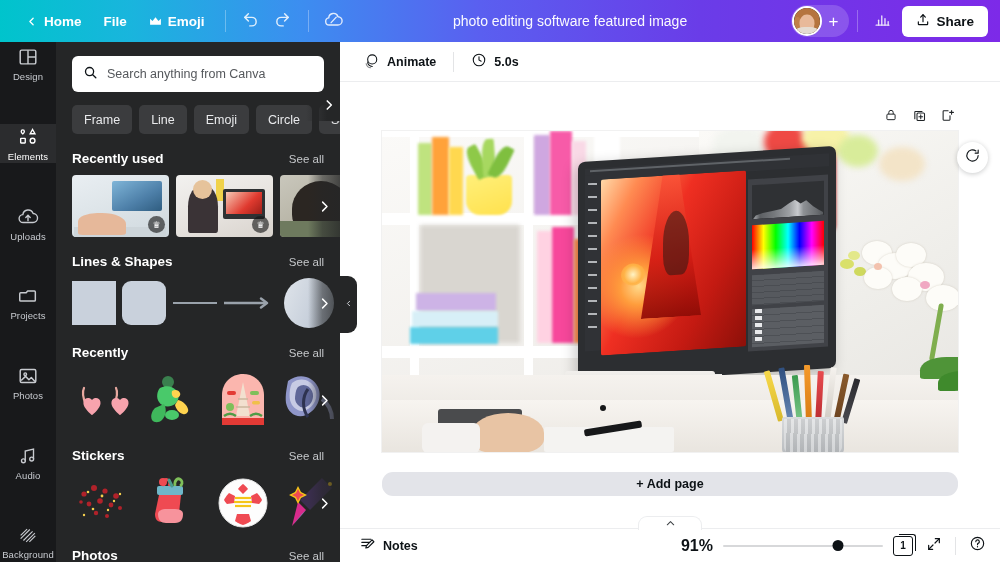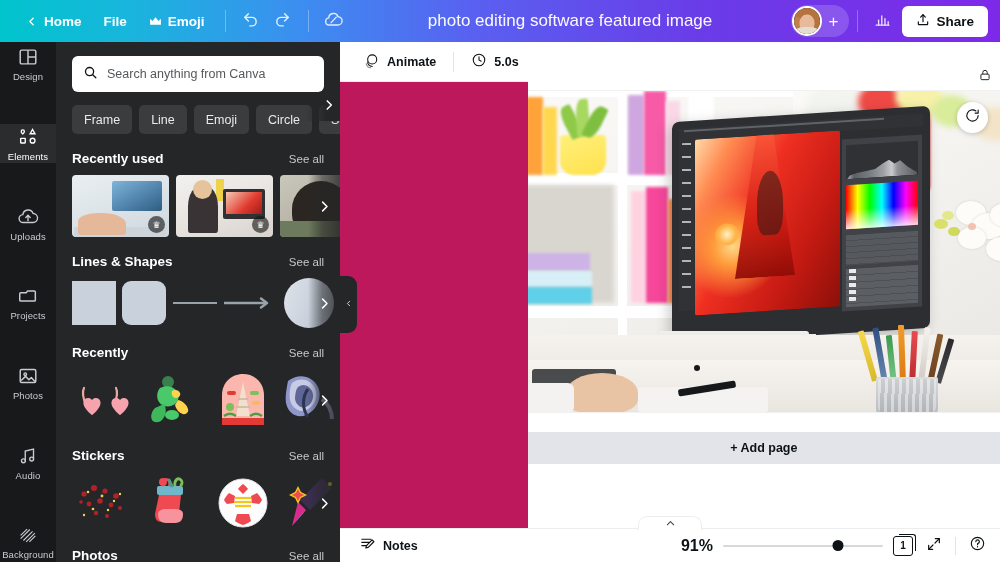--- a/index.html
+++ b/index.html
@@ -25,21 +25,21 @@
     white-space: nowrap;
   }
   .tb-sep { width: 1px; height: 22px; background: rgba(255,255,255,0.30); margin: 0 9px; }
   .icon-sq { display: inline-flex; align-items: center; justify-content: center; }
   .tb-icon-btn {
     width: 32px; height: 30px; display: flex; align-items: center; justify-content: center;
     border-radius: 6px; cursor: pointer; opacity: .85;
   }
   .tb-center { flex: 1; display: flex; align-items: center; justify-content: center; }
   .doc-title {
-    font-size: 17px; font-weight: 400; color: #fff; opacity: .97;
+    font-size: 14px; font-weight: 400; color: #fff; opacity: .97;
     padding: 5px 10px; border-radius: 5px; cursor: text; white-space: nowrap;
   }
   .tb-right { display: flex; align-items: center; gap: 0; padding-right: 12px; height: 100%; }
   .avatar-group {
     display: flex; align-items: center; background: rgba(255,255,255,0.17);
     border-radius: 16px; height: 32px; padding-right: 9px; cursor: pointer;
   }
   .avatar {
     width: 30px; height: 30px; border-radius: 50%; border: 2px solid #ffffff;
     overflow: hidden; position: relative; margin: 1px; background: #2a2a2a;
@@ -177,21 +177,21 @@
   .collapse {
     position: absolute; left: 340px; top: 276px; width: 17px; height: 57px;
     background: #252627; border-radius: 0 9px 9px 0; cursor: pointer;
     display: flex; align-items: center; justify-content: center; z-index: 9;
     color: #cfd2d6; font-size: 10px;
   }
 
   
   .main {
     position: absolute; top: 42px; left: 340px; width: 660px; height: 520px;
-    background: #be185d; display: flex; 
+    background: #be185d; display: flex; flex-direction: column;
   }
   .ctxbar {
     height: 40px; display: flex; align-items: center; gap: 0; padding-left: 14px;
     border-bottom: 1px solid #ecedef; background: #fff; flex: none;
   }
   .ctx-btn {
     display: flex; align-items: center; gap: 7px; height: 30px; padding: 0 9px;
     border-radius: 5px; font-size: 12.5px; color: #0d1216; cursor: pointer; font-weight: 600;
   }
   .ctx-sep { width: 1px; height: 20px; background: #e3e4e6; margin: 0 8px; }
@@ -204,21 +204,21 @@
     width: 576px; display: flex; justify-content: flex-end; gap: 6px; margin-bottom: 6px;
     color: #1f2326;
   }
   .pt-btn { width: 22px; height: 20px; display: flex; align-items: center; justify-content: center; cursor: pointer; border-radius: 4px; }
 
   .page {
     width: 576px; height: 321px; position: relative; overflow: hidden;
     box-shadow: 0 0 0 1px rgba(14,19,24,.06); background: #efe9e4;
   }
   .addpage {
-    width: 576px; height: 32px; background: #e3e4e9; border-radius: 3px;
+    width: 576px; height: 24px; background: #e3e4e9; border-radius: 11px;
     display: flex; align-items: center; justify-content: center;
     font-size: 12.5px; font-weight: 600; color: #0d1216; cursor: pointer; margin-top: 20px;
   }
 
   .comment-fab {
     position: absolute; right: 12px; top: 60px; width: 31px; height: 31px;
     border-radius: 50%; background: #fff; box-shadow: 0 1px 5px rgba(14,19,24,.22);
     display: flex; align-items: center; justify-content: center; cursor: pointer;
   }
 

